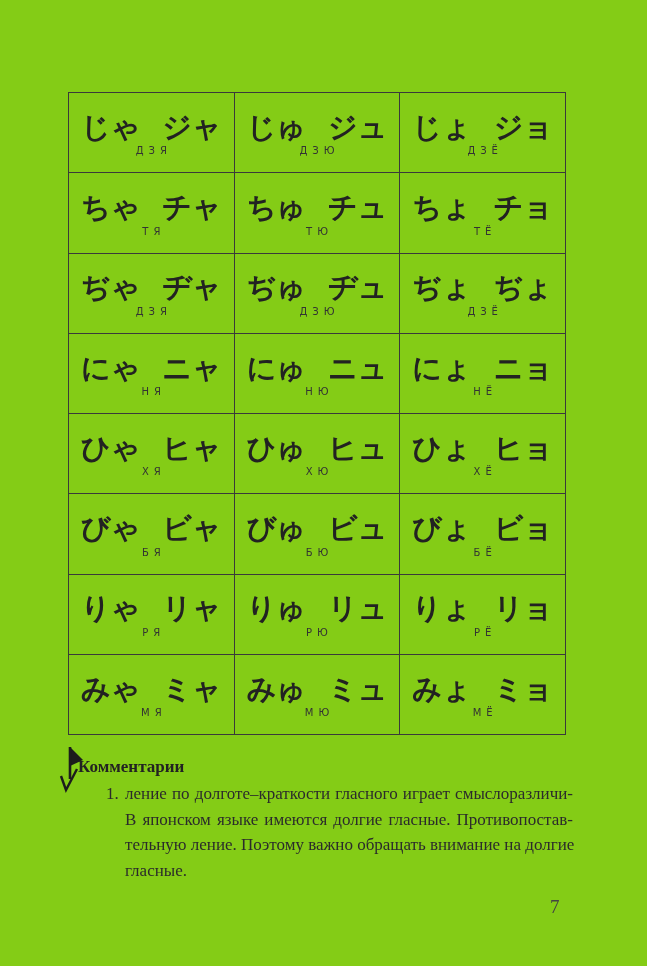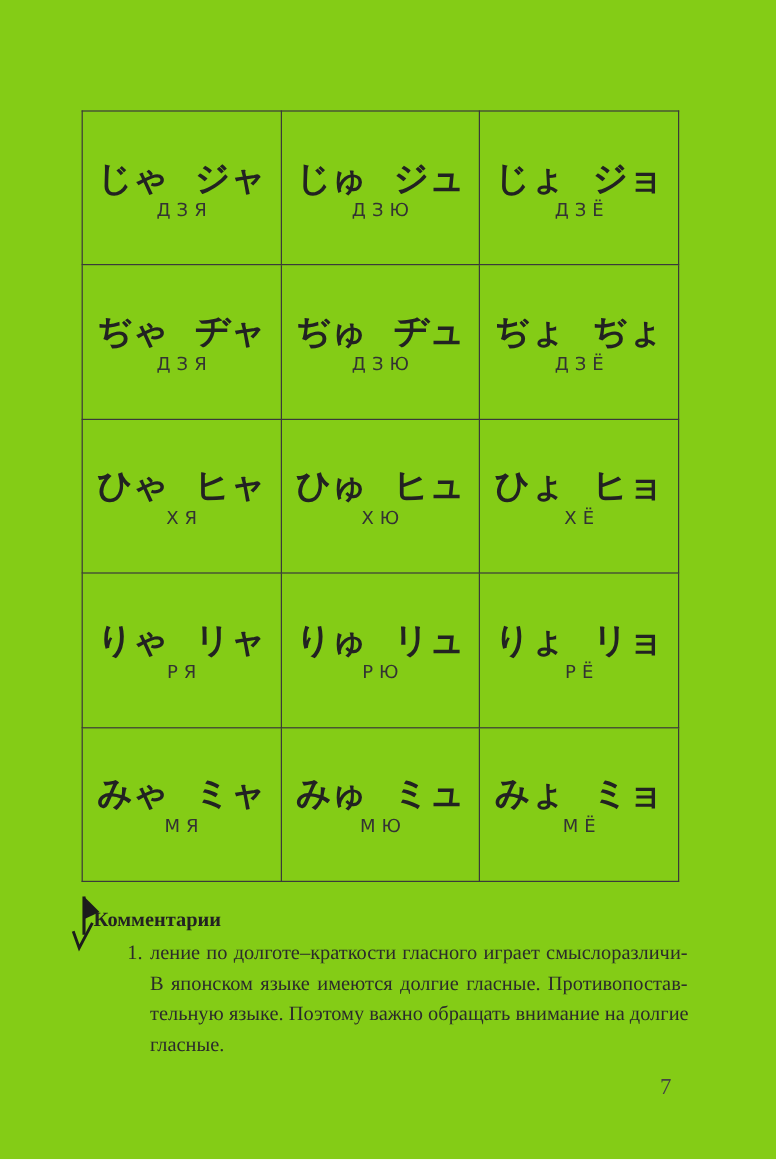--- a/index.html
+++ b/index.html
@@ -38,21 +38,21 @@
     gap: 22px;
     font-family: "DejaVu Sans", sans-serif;
     font-size: 29px;
     font-weight: 600;
     line-height: 1.15;
     color: #222222;
     margin-top: 2px;
   }
   .translit {
     font-family: "DejaVu Sans", sans-serif;
-    font-size: 15px;
+    font-size: 10px;
     letter-spacing: 5px;
     color: #333333;
     margin-top: 1px;
     margin-left: 5px; 
   }
 
   
   .comments-marker {
     position: absolute;
     left: 57px;
@@ -132,20 +132,43 @@
             <div class="kana-line">
               <span>じょ</span>
               <span>ジョ</span>
             </div>
             <div class="translit">ДЗЁ</div>
           </td>
         </tr>
         <tr>
           <td>
             <div class="kana-line">
+              <span>ちゃ</span>
+              <span>チャ</span>
+            </div>
+            <div class="translit">ТЯ</div>
+          </td>
+          <td>
+            <div class="kana-line">
+              <span>ちゅ</span>
+              <span>チュ</span>
+            </div>
+            <div class="translit">ТЮ</div>
+          </td>
+          <td>
+            <div class="kana-line">
+              <span>ちょ</span>
+              <span>チョ</span>
+            </div>
+            <div class="translit">ТЁ</div>
+          </td>
+        </tr>
+        <tr>
+          <td>
+            <div class="kana-line">
               <span>ぢゃ</span>
               <span>ヂャ</span>
             </div>
             <div class="translit">ДЗЯ</div>
           </td>
           <td>
             <div class="kana-line">
               <span>ぢゅ</span>
               <span>ヂュ</span>
             </div>
@@ -155,38 +178,84 @@
             <div class="kana-line">
               <span>ぢょ</span>
               <span>ぢょ</span>
             </div>
             <div class="translit">ДЗЁ</div>
           </td>
         </tr>
         <tr>
           <td>
             <div class="kana-line">
+              <span>にゃ</span>
+              <span>ニャ</span>
+            </div>
+            <div class="translit">НЯ</div>
+          </td>
+          <td>
+            <div class="kana-line">
+              <span>にゅ</span>
+              <span>ニュ</span>
+            </div>
+            <div class="translit">НЮ</div>
+          </td>
+          <td>
+            <div class="kana-line">
+              <span>にょ</span>
+              <span>ニョ</span>
+            </div>
+            <div class="translit">НЁ</div>
+          </td>
+        </tr>
+        <tr>
+          <td>
+            <div class="kana-line">
               <span>ひゃ</span>
               <span>ヒャ</span>
             </div>
             <div class="translit">ХЯ</div>
           </td>
           <td>
             <div class="kana-line">
               <span>ひゅ</span>
               <span>ヒュ</span>
             </div>
             <div class="translit">ХЮ</div>
           </td>
           <td>
             <div class="kana-line">
               <span>ひょ</span>
               <span>ヒョ</span>
             </div>
             <div class="translit">ХЁ</div>
+          </td>
+        </tr>
+        <tr>
+          <td>
+            <div class="kana-line">
+              <span>びゃ</span>
+              <span>ビャ</span>
+            </div>
+            <div class="translit">БЯ</div>
+          </td>
+          <td>
+            <div class="kana-line">
+              <span>びゅ</span>
+              <span>ビュ</span>
+            </div>
+            <div class="translit">БЮ</div>
+          </td>
+          <td>
+            <div class="kana-line">
+              <span>びょ</span>
+              <span>ビョ</span>
+            </div>
+            <div class="translit">БЁ</div>
           </td>
         </tr>
         <tr>
           <td>
             <div class="kana-line">
               <span>りゃ</span>
               <span>リャ</span>
             </div>
             <div class="translit">РЯ</div>
           </td>
@@ -237,21 +306,21 @@
     <polyline points="4,31 9,45 20,24" fill="none" stroke="#1c1c1c" stroke-width="2.4"></polyline>
   </svg>
 
   <div class="comments">
     <div class="comments-title">Комментарии</div>
     <div class="comment-item">
       <div class="comment-number">1.</div>
       <div class="comment-lines">
           <div class="comment-line">ление по долготе–краткости гласного играет смыслоразличи-</div>
           <div class="comment-line">В японском языке имеются долгие гласные. Противопостав-</div>
-          <div class="comment-line">тельную языке. Поэтому важно обращать внимание на долгие</div>
+          <div class="comment-line">тельную ление. Поэтому важно обращать внимание на долгие</div>
           <div class="comment-line last">гласные.</div>
         </div>
     </div>
   </div>
 
   <div class="page-number">7</div>
 
 </div>
 
 </body></html>

